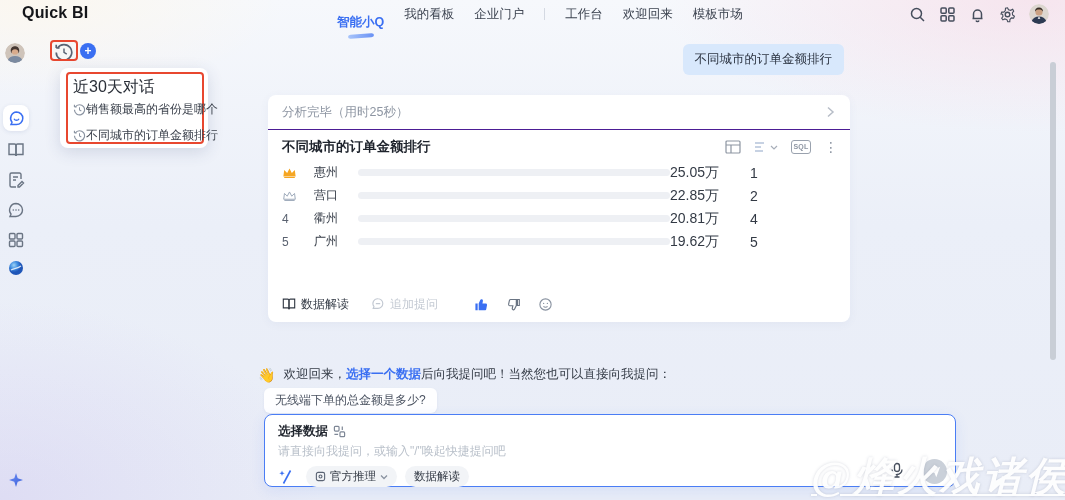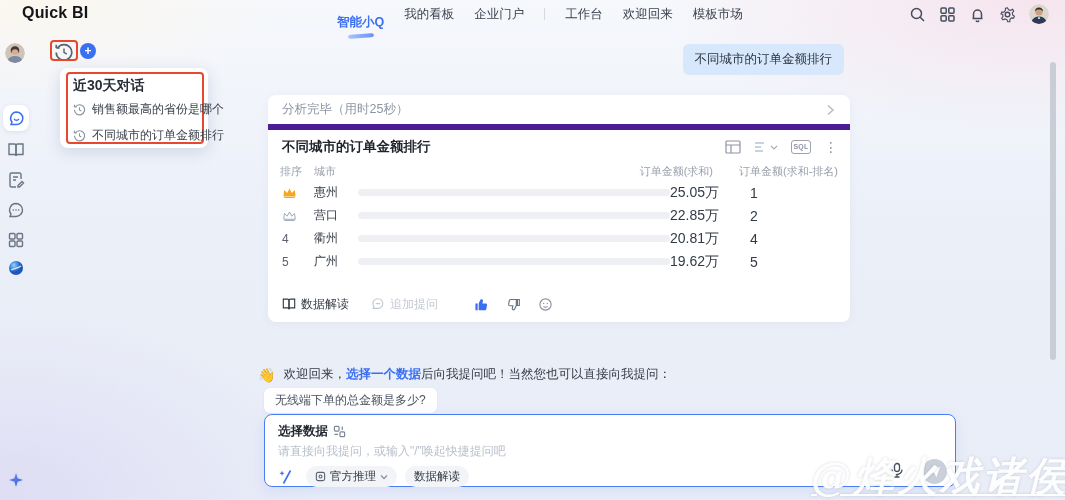--- a/index.html
+++ b/index.html
@@ -34,29 +34,29 @@
   .sb-item { position:absolute; left:7px; width:18px; height:18px; color:#6a7483; cursor:pointer; }
   .sb-active { position:absolute; left:3px; top:77px; width:26px; height:26px; background:#fff; border-radius:8px; box-shadow:0 1px 4px rgba(60,80,140,.12); display:flex; align-items:center; justify-content:center; cursor:pointer; }
   .sb-active svg { color:#3a6ff2; }
 
   
   .hist-btn { position:absolute; left:54px; top:43px; width:20px; height:16px; color:#5a6373; cursor:pointer; }
   .anno-box { position:absolute; left:50px; top:40px; width:28px; height:21px; border:2px solid #e8472f; border-radius:4px; pointer-events:none; }
   .plus-btn { position:absolute; left:80px; top:43px; width:16px; height:16px; border-radius:50%; background:#3a6ff2; color:#fff; display:flex; align-items:center; justify-content:center; font-size:12px; font-weight:bold; cursor:pointer; }
   .panel { position:absolute; left:60px; top:68px; width:148px; height:80px; background:#fff; border-radius:8px; box-shadow:0 4px 16px rgba(50,70,120,.16); }
   .panel-anno { position:absolute; inset:4px 4px 4px 6px; border:2px solid #e8472f; border-radius:4px; pointer-events:none; }
-  .panel-title { position:absolute; left:13px; top:9px; font-size:14px; font-weight:bold; color:#2a2f38; }
-  .panel-item { position:absolute; left:13px; display:flex; align-items:center; gap:6px; font-size:12px; color:#3c424d; cursor:pointer; white-space:nowrap; }
+  .panel-title { position:absolute; left:13px; top:9px; font-size:16px; font-weight:normal; color:#2a2f38; }
+  .panel-item { position:absolute; left:13px; display:flex; align-items:center; font-size:12px; color:#3c424d; cursor:pointer; white-space:nowrap; }
   .panel-item svg { width:13px; height:13px; color:#8a93a1; flex:none; }
 
   
   .bubble { position:absolute; right:221px; top:44px; background:#d8e8fc; border-radius:6px; padding:7px 12px; font-size:12.5px; color:#2c3442; cursor:default; }
 
   .card { position:absolute; left:268px; top:95px; width:582px; height:227px; background:#fff; border-radius:8px; box-shadow:0 2px 10px rgba(80,100,150,.06); overflow:hidden; }
-  .card-status { position:absolute; left:0; top:0; right:0; height:35px; border-bottom:6px solid #4c1d95; display:flex; align-items:center; padding:0 14px; font-size:12.5px; color:#8d95a2; }
+  .card-status { position:absolute; left:0; top:0; right:0; height:35px; border-bottom:1px solid #4c1d95; display:flex; align-items:center; padding:0 14px; font-size:12.5px; color:#8d95a2; }
   .card-status .chev { margin-left:auto; color:#b7bdc7; width:12px; height:12px; cursor:pointer; }
   .card-title-row { position:absolute; left:14px; right:12px; top:40px; height:24px; display:flex; align-items:center; }
   .card-title { font-size:13.5px; font-weight:bold; color:#1f242d; }
   .ct-icons { margin-left:auto; display:flex; align-items:center; gap:13px; color:#8d95a2; }
   .ct-icons .ic { cursor:pointer; display:flex; align-items:center; }
   .sql-badge { width:20px; height:14px; border:1px solid #9aa2ae; border-radius:3px; font-size:7px; line-height:12px; text-align:center; color:#8d95a2; font-weight:bold; letter-spacing:.2px; }
   .kebab { font-size:14px; color:#8d95a2; line-height:14px; cursor:pointer; }
 
   .tbl { position:absolute; left:12px; right:12px; top:66px; }
   .tbl-head { display:grid; grid-template-columns:34px 1fr 95px 125px; align-items:center; height:20px; font-size:11px; color:#98a0ac; }
@@ -292,26 +292,20 @@
             </svg>
           </span>
         <span class="ic">
             <span class="sql-badge">SQL</span>
           </span>
         <span class="kebab">⋮</span>
       </span>
     </div>
 
     <div class="tbl">
-      <div class="tbl-head">
-        <span>排序</span>
-        <span>城市</span>
-        <span class="r">订单金额(求和)</span>
-        <span class="r">订单金额(求和-排名)</span>
-      </div>
       <div class="tbl-body">
 
         <div class="t-row">
           <span class="t-rank">
               <svg class="crown" viewBox="0 0 22 18">
                 <path d="M2 15L3.2 5.5 7.6 9.8 11 3.2l3.4 6.6 4.4-4.3L20 15z" fill="#f5a623"></path>
                 <rect x="3" y="15.5" width="16" height="1.6" rx=".8" fill="#f5a623"></rect>
               </svg>
             </span>
           <span class="t-city">惠州</span>

